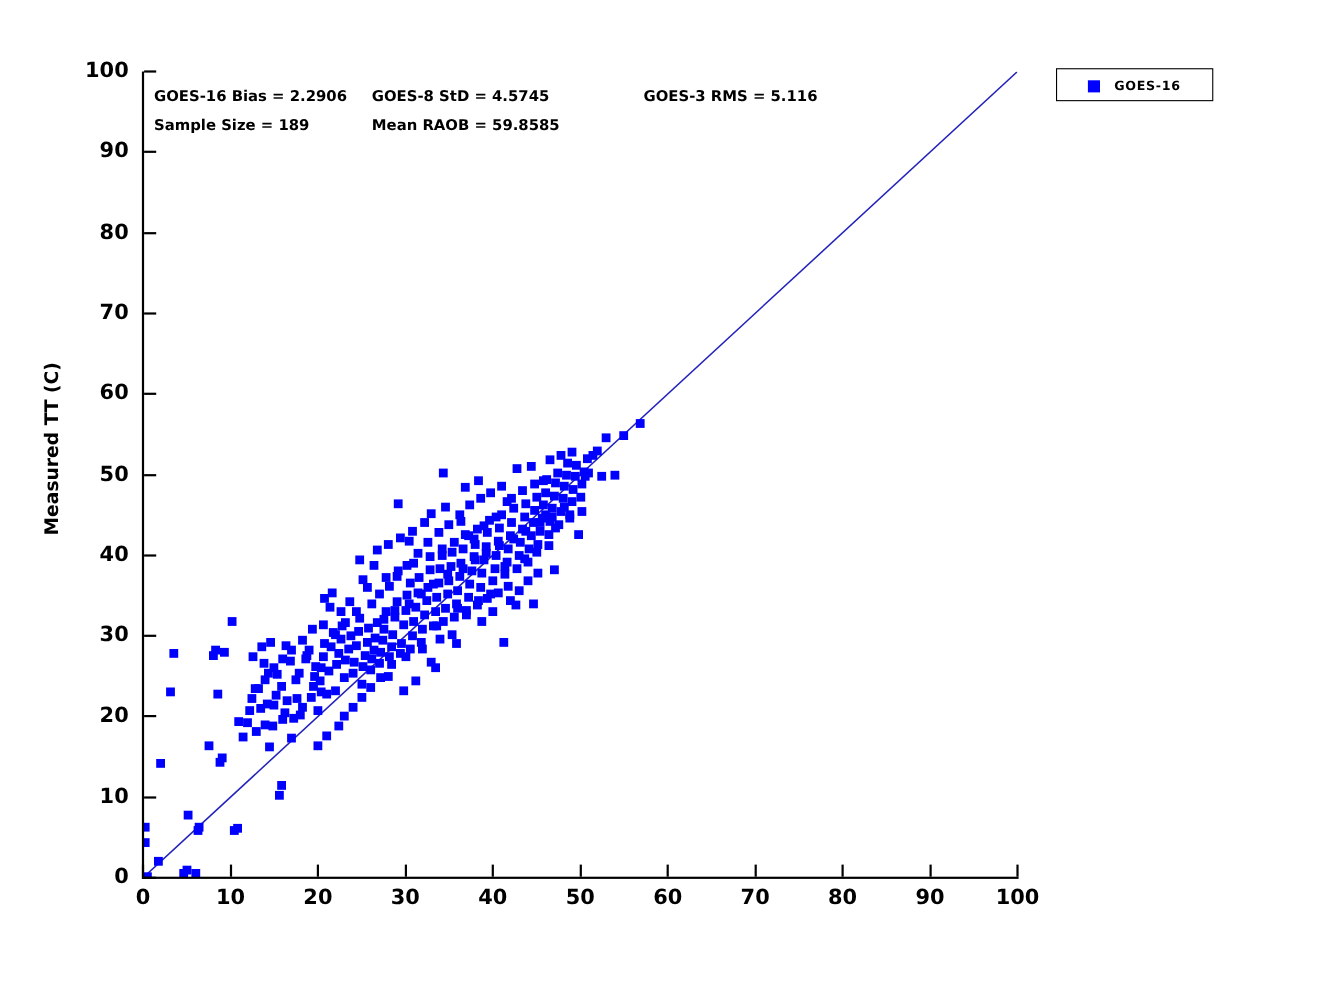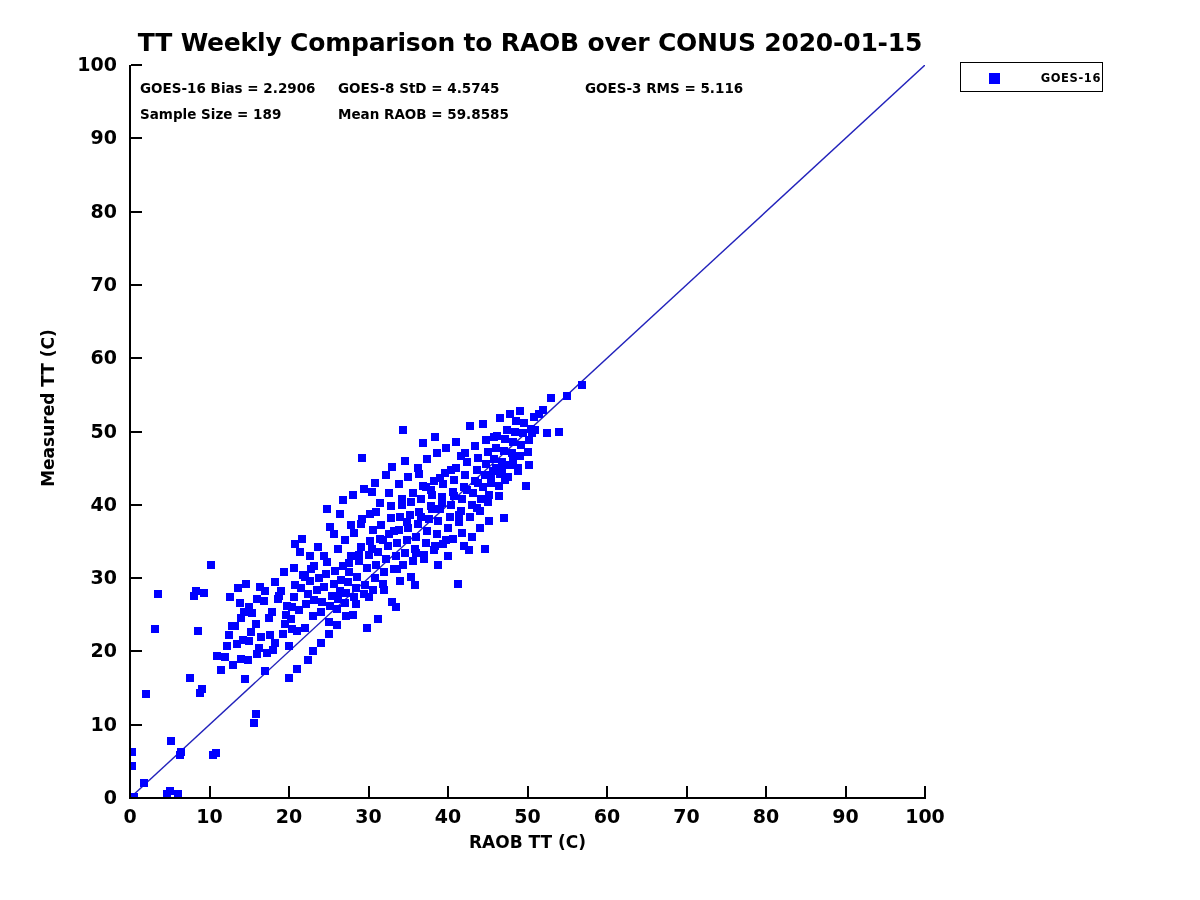--- a/index.html
+++ b/index.html
@@ -151,40 +151,39 @@
     left: 28px;
     top: 10px;
     width: 11px;
     height: 11px;
   }
   #legend-label {
     position: absolute;
     left: 52px;
     top: 8px;
     width: 88px;
-    text-align: right;
+    text-align: left;
     font-size: 11.5px;
     font-weight: bold;
     letter-spacing: 0.6px;
     color: #000000;
     font-family: "DejaVu Sans", sans-serif;
   }
 
   .point {
     position: absolute;
     width: 8px;
     height: 8px;
   }
 </style>
 </head>
 <body>
 
 <div id="figure">
 
-  <div id="chart-title">TT Weekly Comparison to RAOB over CONUS 2020-01-15</div>
 
   <div class="stat-text" id="stat-bias">GOES-16 Bias = 2.2906</div>
   <div class="stat-text" id="stat-std">GOES-8 StD = 4.5745</div>
   <div class="stat-text" id="stat-rms">GOES-3 RMS = 5.116</div>
   <div class="stat-text" id="stat-sample">Sample Size = 189</div>
   <div class="stat-text" id="stat-mean">Mean RAOB = 59.8585</div>
 
   <div id="plot-area">
     <svg id="refline-svg" width="795" height="733" style="position:absolute;left:0;top:0;">
       <line id="refline" x1="0" y1="733" x2="795" y2="0" stroke="#2222BB" stroke-width="1.4"></line>
@@ -586,21 +585,20 @@
       <div class="tick-x" style="left: 685.5px;"></div>
       <div class="tick-label-x" style="left: 646.5px;">70</div>
       <div class="tick-x" style="left: 765px;"></div>
       <div class="tick-label-x" style="left: 726px;">80</div>
       <div class="tick-x" style="left: 844.5px;"></div>
       <div class="tick-label-x" style="left: 805.5px;">90</div>
       <div class="tick-x" style="left: 924px;"></div>
       <div class="tick-label-x" style="left: 885px;">100</div>
     </div>
 
-  <div id="xlabel">RAOB TT (C)</div>
   <div id="ylabel">Measured TT (C)</div>
 
   <div id="legend-box">
     <div id="legend-swatch" style="background: rgb(0, 0, 255);"></div>
     <div id="legend-label">GOES-16</div>
   </div>
 
 </div>
 
 </body></html>

